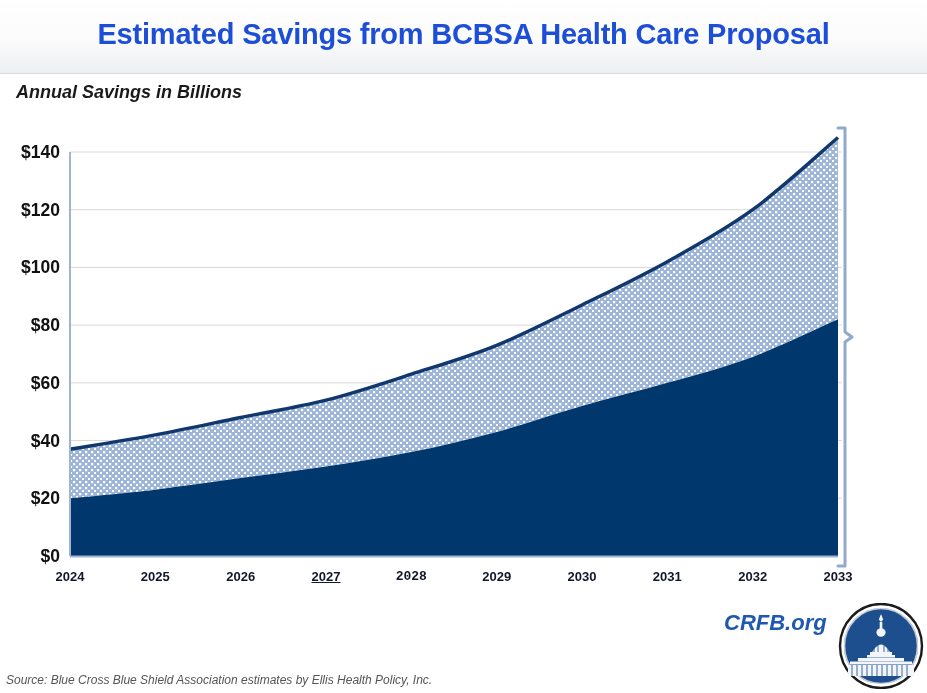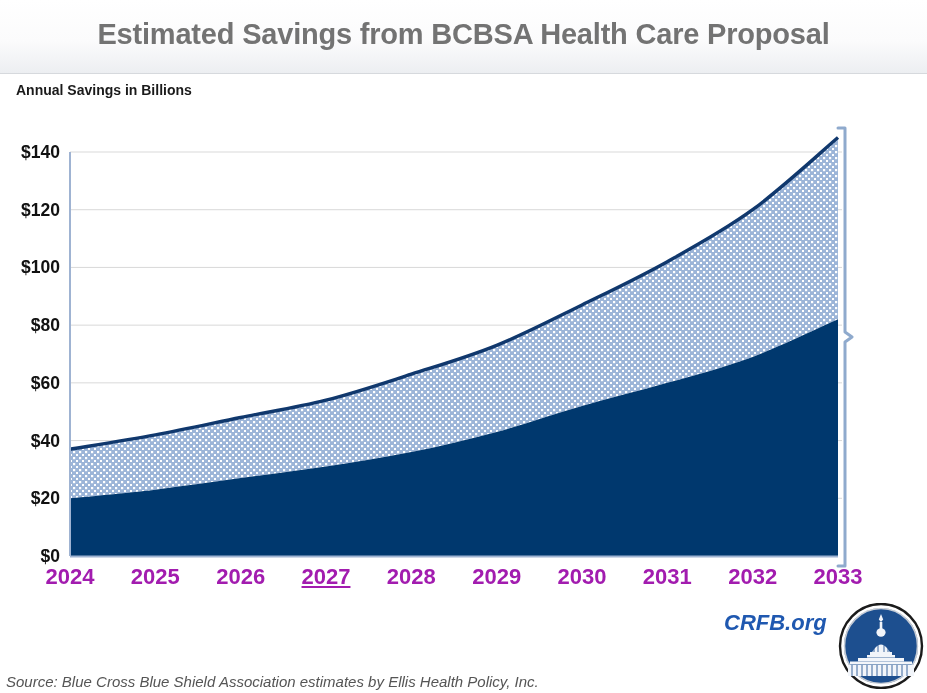--- a/index.html
+++ b/index.html
@@ -31,29 +31,30 @@
     width: 927px; height: 1px;
     background: #d6d9dd;
   }
   #chart-title {
     position: absolute;
     left: 0; top: 18px;
     width: 927px;
     text-align: center;
     font-size: 29px;
     font-weight: bold;
-    color: #737373;
+    color: #1d4ed8;
     letter-spacing: -0.2px;
     white-space: nowrap;
   }
   #subtitle {
     position: absolute;
     left: 16px; top: 82px;
-    font-size: 14px;
-    font-weight: bold;
+    font-size: 18px;
+    font-weight: bold;
+    font-style: italic;
     color: #1a1a1a;
     white-space: nowrap;
   }
 
   
   #plot {
     position: absolute;
     left: 0; top: 0;
     width: 927px; height: 693px;
   }
@@ -63,23 +64,23 @@
     text-align: right;
     font-size: 17.5px;
     font-weight: bold;
     color: #111111;
     white-space: nowrap;
   }
   .xtick {
     position: absolute;
     width: 84px;
     text-align: center;
-    font-size: 22px;
-    font-weight: bold;
-    color: #a21caf;
+    font-size: 13px;
+    font-weight: bold;
+    color: #0f172a;
     white-space: nowrap;
   }
 
   
   #federal-label {
     position: absolute;
     left: 450px; top: 448px;
     width: 330px;
     text-align: center;
     color: #ffffff;
@@ -96,21 +97,21 @@
     color: #333333;
     font-size: 18px;
     font-weight: bold;
     line-height: 28px;
   }
 
   
   #source {
     position: absolute;
     left: 6px; top: 673px;
-    font-size: 15px;
+    font-size: 12px;
     font-style: italic;
     color: #555555;
     white-space: nowrap;
   }
   #crfb-text {
     position: absolute;
     left: 724px; top: 610px;
     font-size: 22px;
     font-weight: bold;
     font-style: italic;
@@ -164,21 +165,21 @@
         <foreignObject x="4" y="313.1428571428571" width="60" height="24"><div class="ytick" style="line-height: 24px;">$80</div></foreignObject>
         <foreignObject x="4" y="255.42857142857144" width="60" height="24"><div class="ytick" style="line-height: 24px;">$100</div></foreignObject>
         <foreignObject x="4" y="197.71428571428572" width="60" height="24"><div class="ytick" style="line-height: 24px;">$120</div></foreignObject>
         <foreignObject x="4" y="140" width="60" height="24"><div class="ytick" style="line-height: 24px;">$140</div></foreignObject>
       </g>
     <g id="xlabels">
         <foreignObject x="28" y="564" width="84" height="26"><div class="xtick" style="line-height: 26px;">2024</div></foreignObject>
         <foreignObject x="113.33333333333331" y="564" width="84" height="26"><div class="xtick" style="line-height: 26px;">2025</div></foreignObject>
         <foreignObject x="198.66666666666666" y="564" width="84" height="26"><div class="xtick" style="line-height: 26px;">2026</div></foreignObject>
         <foreignObject x="284" y="564" width="84" height="26"><div class="xtick" style="line-height: 26px; text-decoration: underline;">2027</div></foreignObject>
-        <foreignObject x="369.3333333333333" y="564" width="84" height="26"><div class="xtick" style="line-height: 26px;">2028</div></foreignObject>
+        <foreignObject x="369.3333333333333" y="564" width="84" height="26"><div class="xtick" style="line-height: 26px; font-family: Liberation Mono, monospace;">2028</div></foreignObject>
         <foreignObject x="454.6666666666667" y="564" width="84" height="26"><div class="xtick" style="line-height: 26px;">2029</div></foreignObject>
         <foreignObject x="540" y="564" width="84" height="26"><div class="xtick" style="line-height: 26px;">2030</div></foreignObject>
         <foreignObject x="625.3333333333334" y="564" width="84" height="26"><div class="xtick" style="line-height: 26px;">2031</div></foreignObject>
         <foreignObject x="710.6666666666666" y="564" width="84" height="26"><div class="xtick" style="line-height: 26px;">2032</div></foreignObject>
         <foreignObject x="796" y="564" width="84" height="26"><div class="xtick" style="line-height: 26px;">2033</div></foreignObject>
       </g>
   </svg>
 
   <div id="federal-label">
   </div>

